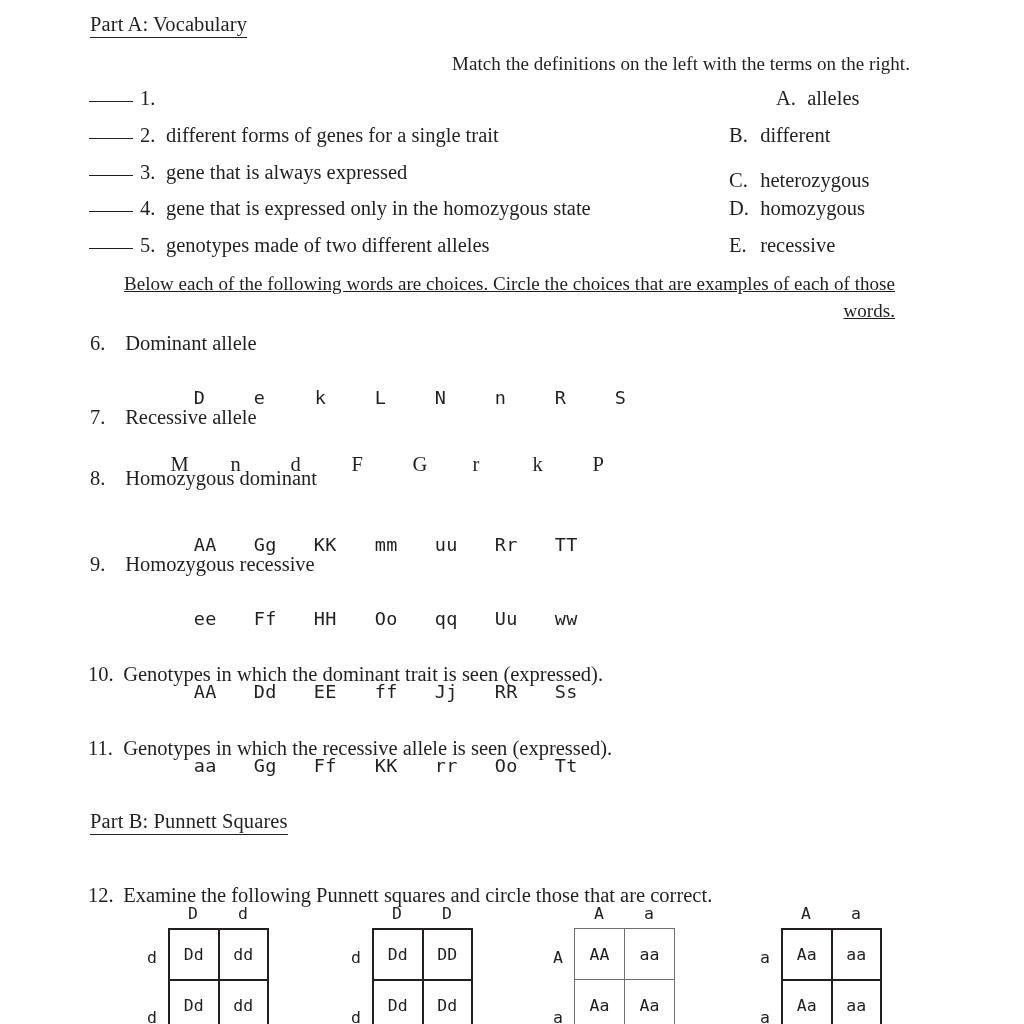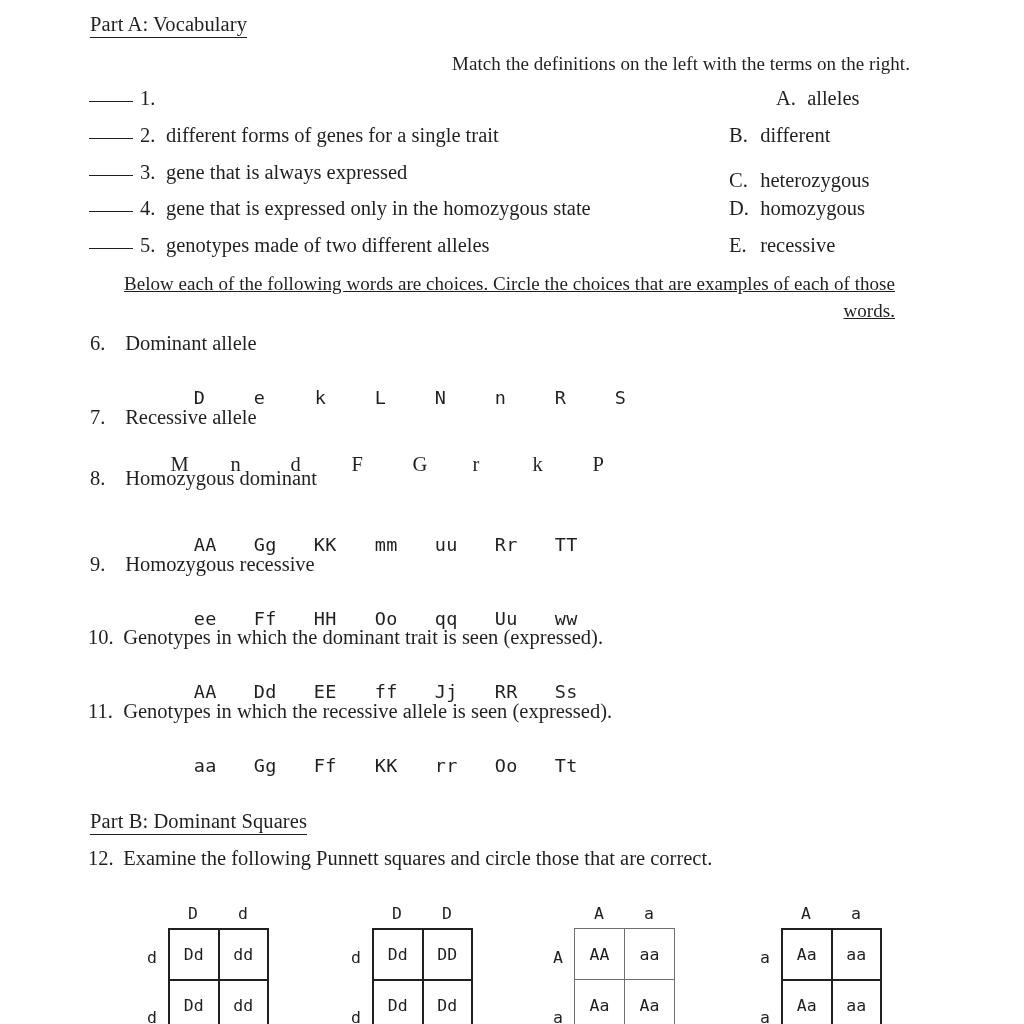--- a/index.html
+++ b/index.html
@@ -85,21 +85,21 @@
   .term-letter {
     display: inline-block;
     width: 26px;
   }
 
   
   .qnum {
     display: inline-block;
     width: 30px;
   }
-  .qnum.wide { width: 30px; }
+  .qnum.wide { width: 30px; margin-top: 37px; }
 
   
   .choices {
     position: absolute;
     white-space: pre;
     line-height: 1;
   }
   .choices.mono {
     font-family: "DejaVu Sans Mono", "Liberation Mono", monospace;
     font-size: 18.5px;
@@ -272,21 +272,21 @@
 
   <div class="q-line" style="left:88px; top:701px;">
     <span class="qnum wide">11.</span>
     <span>Genotypes in which the recessive allele is seen (expressed).</span>
   </div>
   <div class="choices mono" style="left:148px; top:738px;">
     <span class="ch" style="width:60px">aa</span><span class="ch" style="width:60px">Gg</span><span class="ch" style="width:61px">Ff</span><span class="ch" style="width:60px">KK</span><span class="ch" style="width:60px">rr</span><span class="ch" style="width:60px">Oo</span><span class="ch">Tt</span>
   </div>
 
   <div class="section-head" style="left:90px; top:811px;">
-    <span class="u">Part B:  Dominant Squares</span>
+    <span class="u">Part B:  Punnett Squares</span>
   </div>
 
   <div class="q-line" style="left:88px; top:848px;">
     <span class="qnum wide">12.</span>
     <span>Examine the following Punnett squares and circle those that are correct.</span>
   </div>
 
   <div class="punnett" style="left:168px; top:906px;">
     <div class="col-head" style="left:0px;">D</div>
     <div class="col-head" style="left:50px;">d</div>

